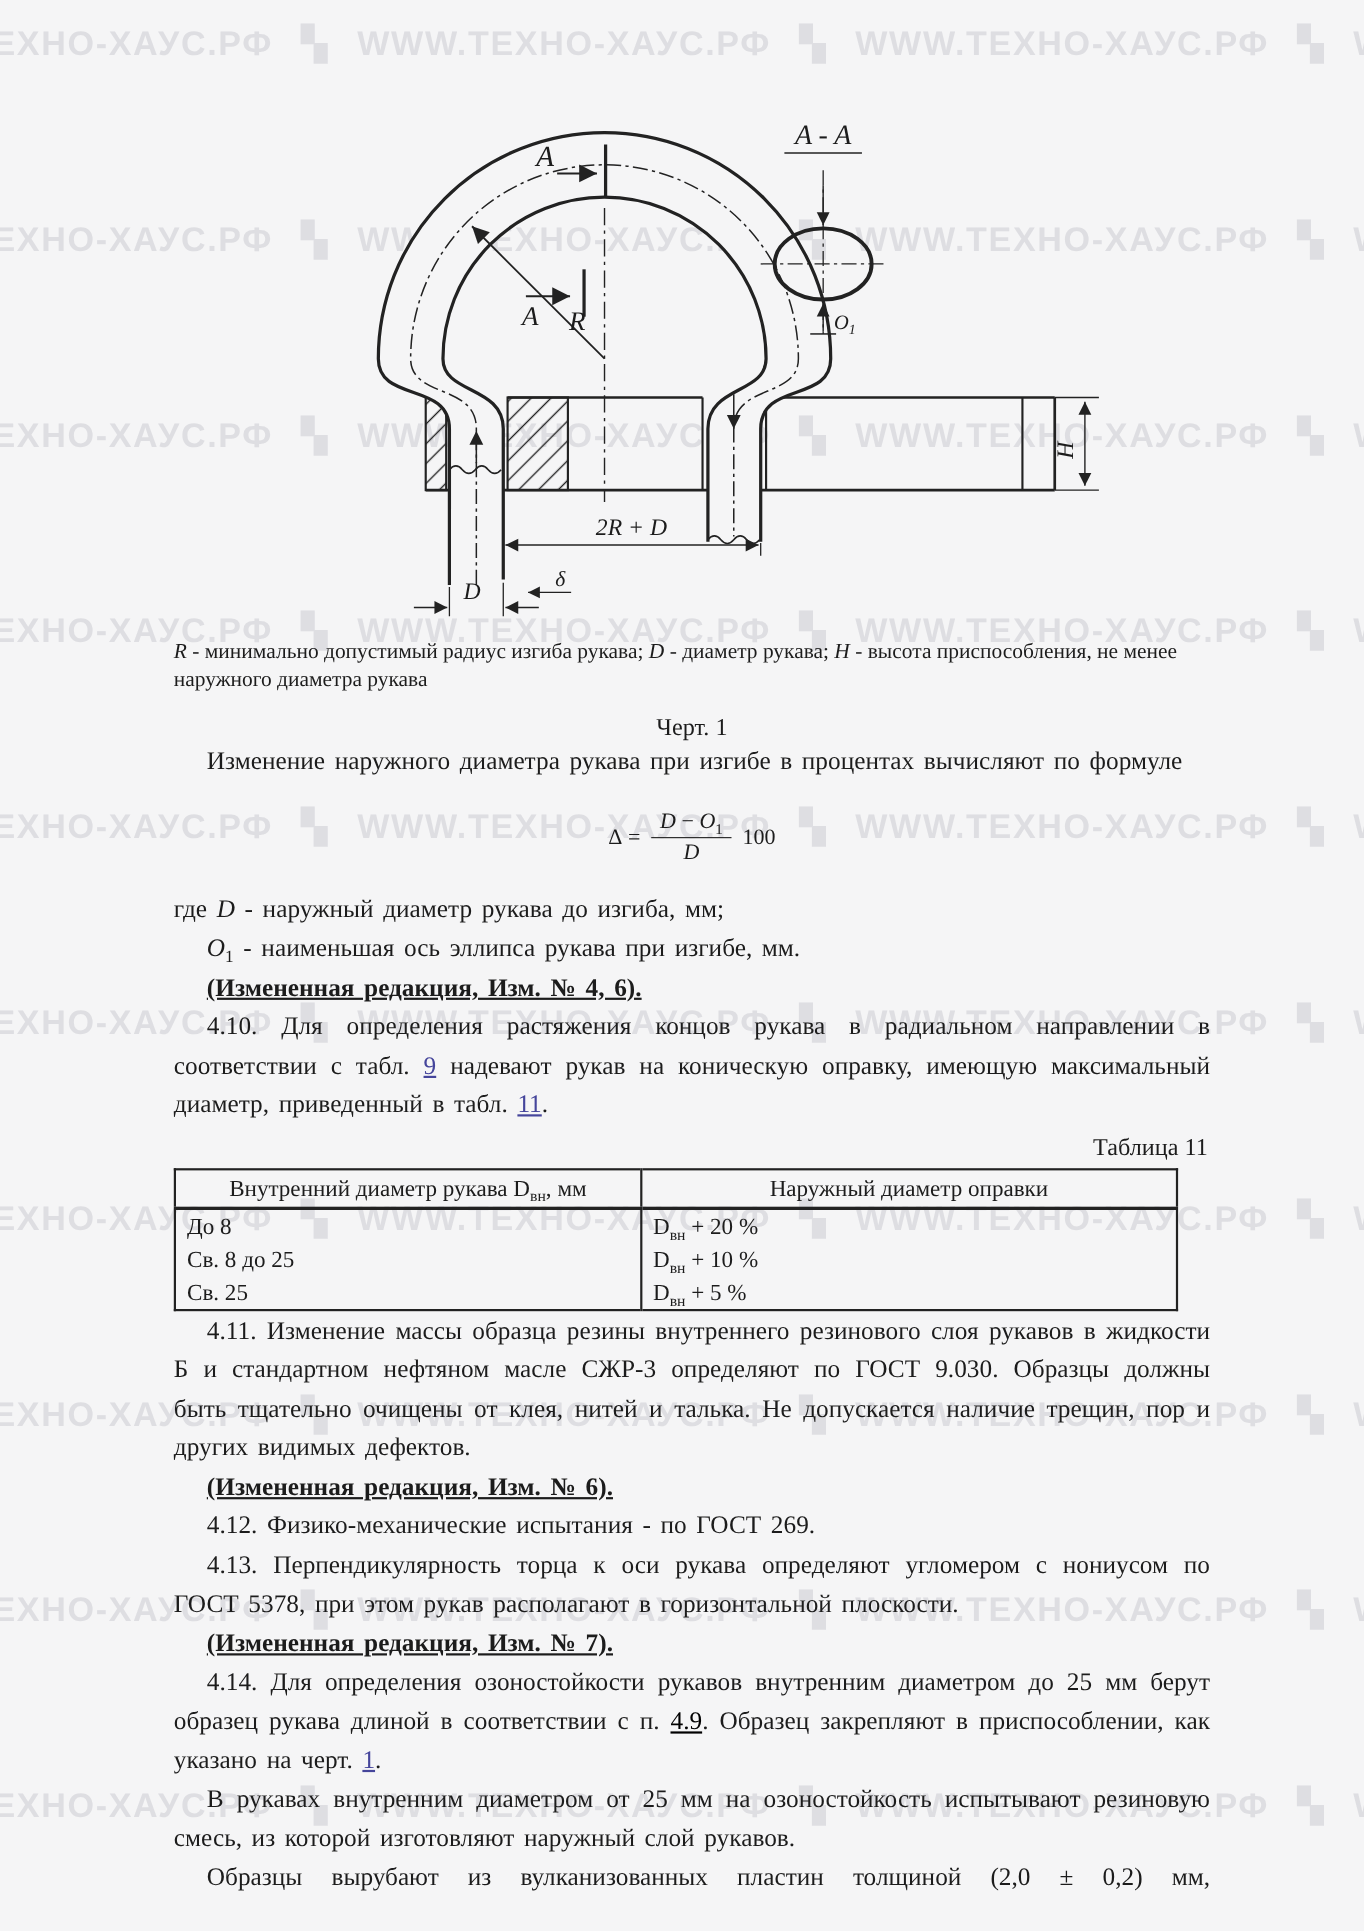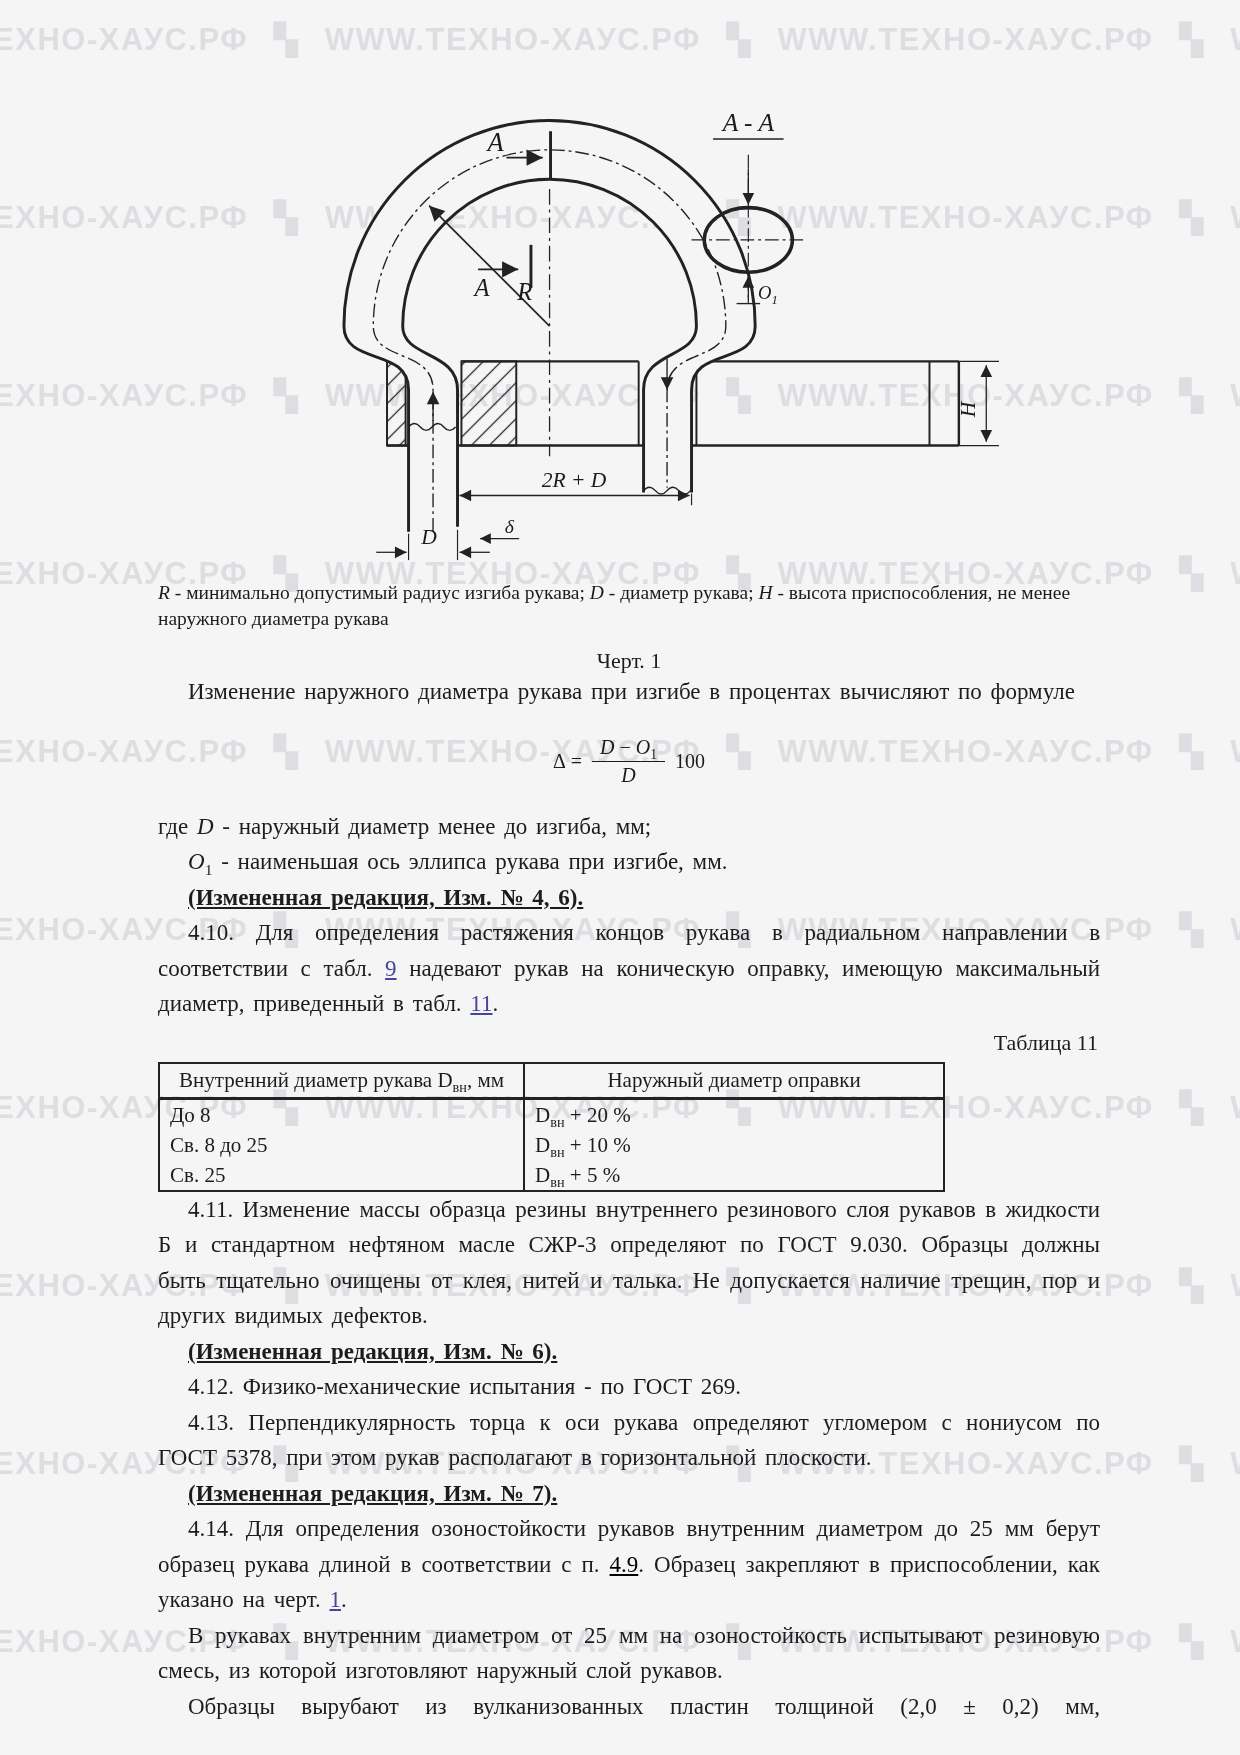--- a/index.html
+++ b/index.html
@@ -27,21 +27,21 @@
   a.lnk{color:#45459b;text-decoration:underline;cursor:pointer;}
   sub{font-size:68%;line-height:0;}
   i{font-style:italic;}
   
   .formula{display:flex;justify-content:center;align-items:center;font-size:20px;margin:10px 0 6px 0;}
   .frac{display:inline-flex;flex-direction:column;align-items:center;margin:16px 10px;}
   .frac .num{padding:0 8px 2px 8px;border-bottom:1.6px solid #1c1c1c;}
   .frac .den{padding-top:2px;}
   
   .tbl-label{font-size:22px;text-align:right;margin:8px 2px 6px 0;}
-  table.t11{border-collapse:collapse;width:787px;border:2.2px solid #222;background:transparent;}
+  table.t11{border-collapse:collapse;width:913px;border:2.2px solid #222;background:transparent;}
   table.t11 th{font-weight:normal;font-size:21px;text-align:center;padding:4px 8px;border-bottom:3px solid #222;}
   table.t11 td{font-size:21px;padding:1px 10px;line-height:28px;}
   table.t11 th + th, table.t11 td + td{border-left:2px solid #222;}
   .sp{margin-top:8px;}
 </style>
 </head>
 <body style="background: rgb(245, 245, 246); color: rgb(28, 28, 28);">
 
 <div id="wm-layer" style="color: rgba(108, 108, 124, 0.16);">
     <div class="wm-row" style="top: 22px;"><span class="wm-text">WWW.ТЕХНО-ХАУС.РФ</span><span class="wm-icon">▚</span><span class="wm-text">WWW.ТЕХНО-ХАУС.РФ</span><span class="wm-icon">▚</span><span class="wm-text">WWW.ТЕХНО-ХАУС.РФ</span><span class="wm-icon">▚</span><span class="wm-text">WWW.ТЕХНО-ХАУС.РФ</span></div>
@@ -156,21 +156,21 @@
 
   <div class="formula">
     <span><span>Δ</span>&nbsp;<span>=</span></span>
     <span class="frac">
       <span class="num"><i>D</i><span> − </span><i>O</i><sub>1</sub></span>
       <span class="den"><i>D</i></span>
     </span>
     <span>100</span>
   </div>
 
-  <p class="doc noind"><span>где </span><i>D</i><span> - наружный диаметр менее до изгиба, мм;</span></p>
+  <p class="doc noind"><span>где </span><i>D</i><span> - наружный диаметр рукава до изгиба, мм;</span></p>
   <p class="doc"><i>O</i><sub>1</sub><span> - наименьшая ось эллипса рукава при изгибе, мм.</span></p>
   <p class="doc bold">(Измененная редакция, Изм. № 4, 6).</p>
 
   <p class="doc"><span>4.10. Для определения растяжения концов рукава в радиальном направлении в соответствии с табл. </span><a class="lnk" style="color: rgb(69, 69, 155);">9</a><span> надевают рукав на коническую оправку, имеющую максимальный диаметр, приведенный в табл. </span><a class="lnk" style="color: rgb(69, 69, 155);">11</a><span>.</span></p>
 
   <div class="tbl-label">Таблица 11</div>
   <table class="t11">
     <thead>
       <tr>
         <th style="width:46.5%"><span>Внутренний диаметр рукава </span><span>D</span><sub>вн</sub><span>, мм</span></th>

